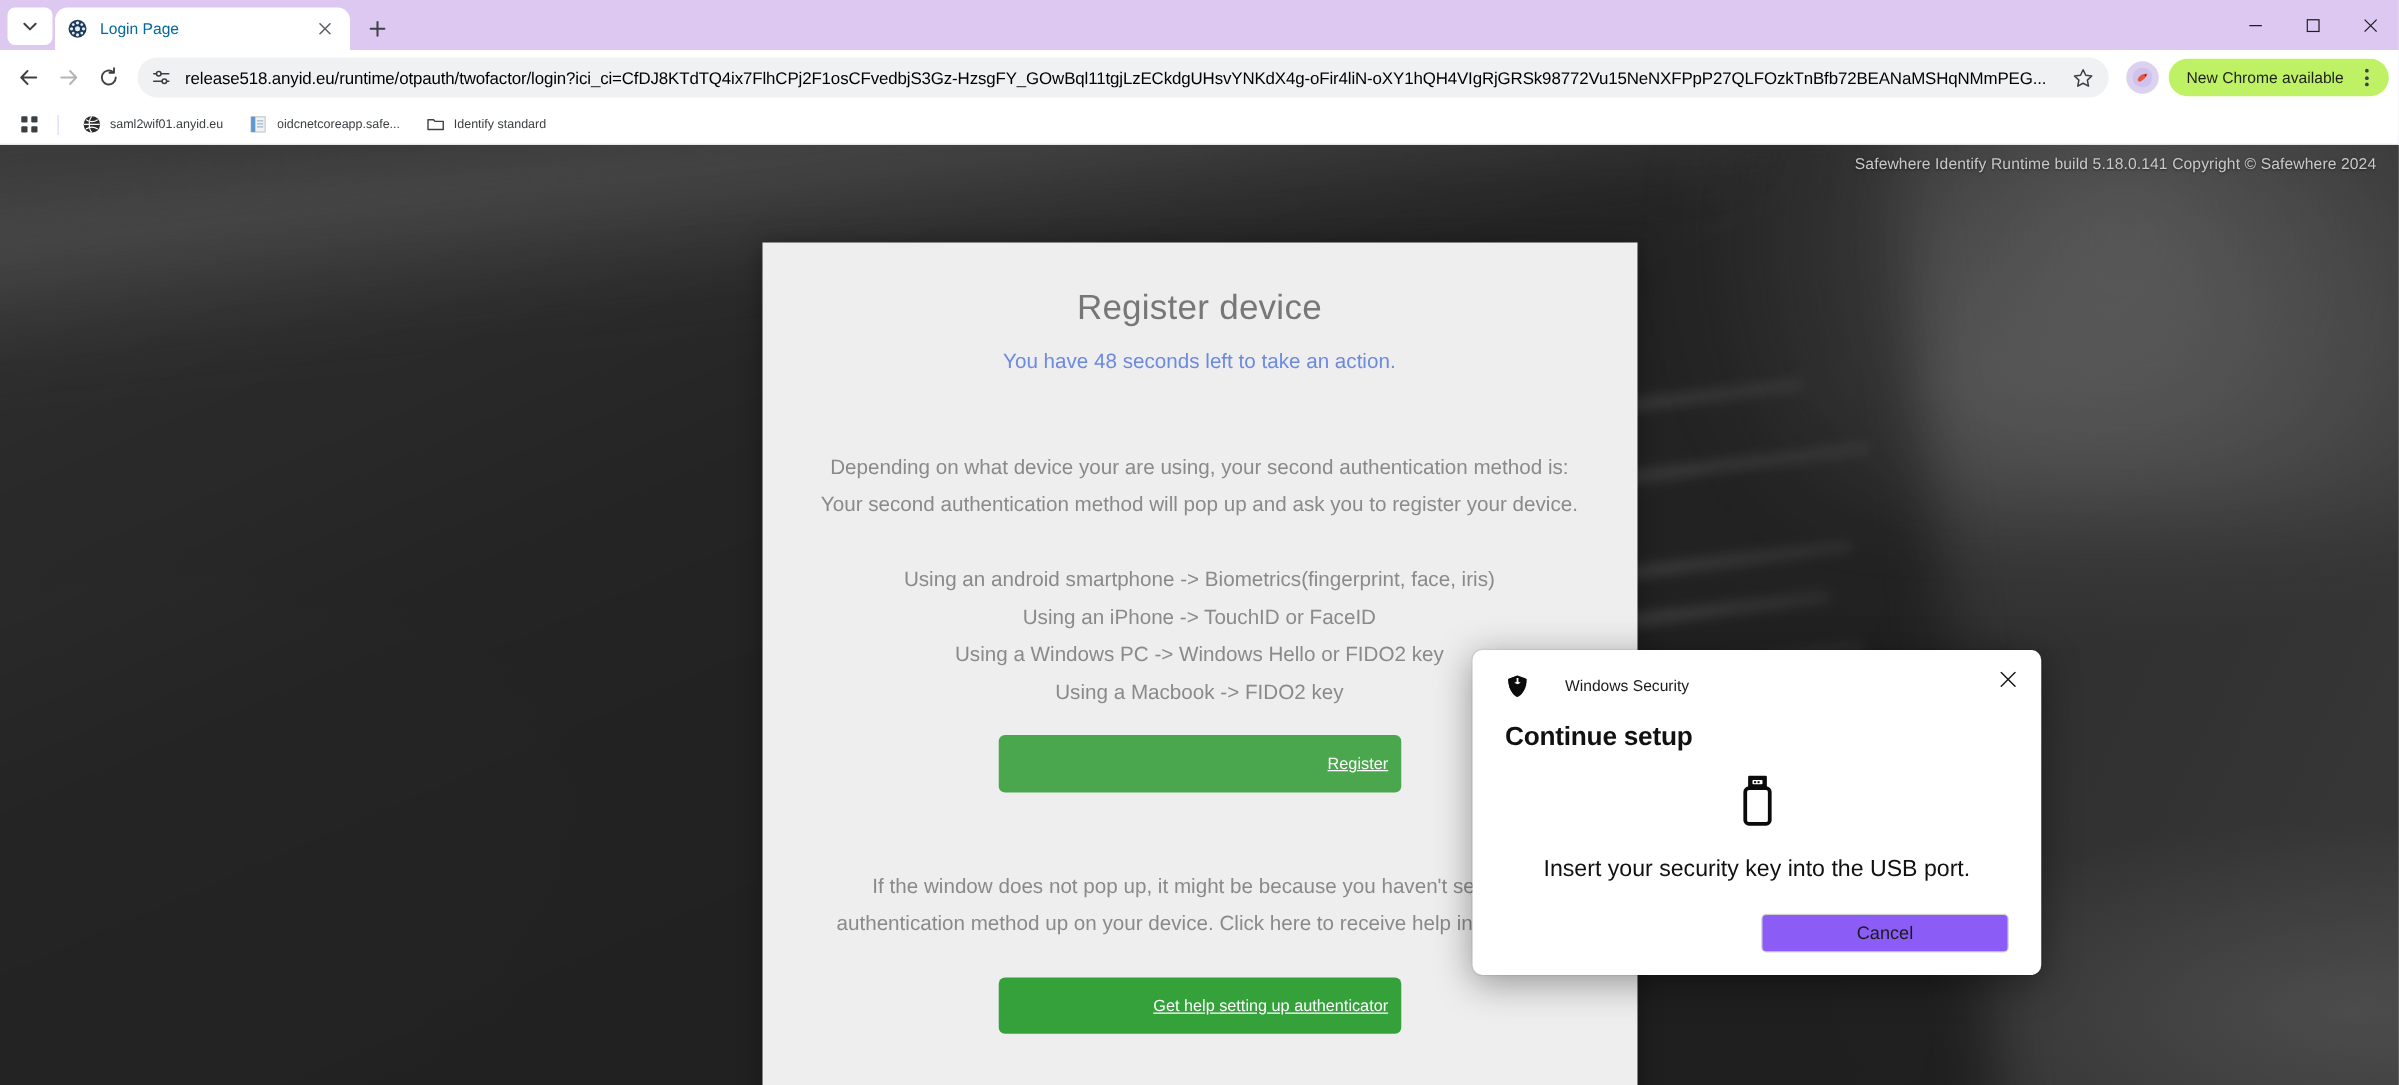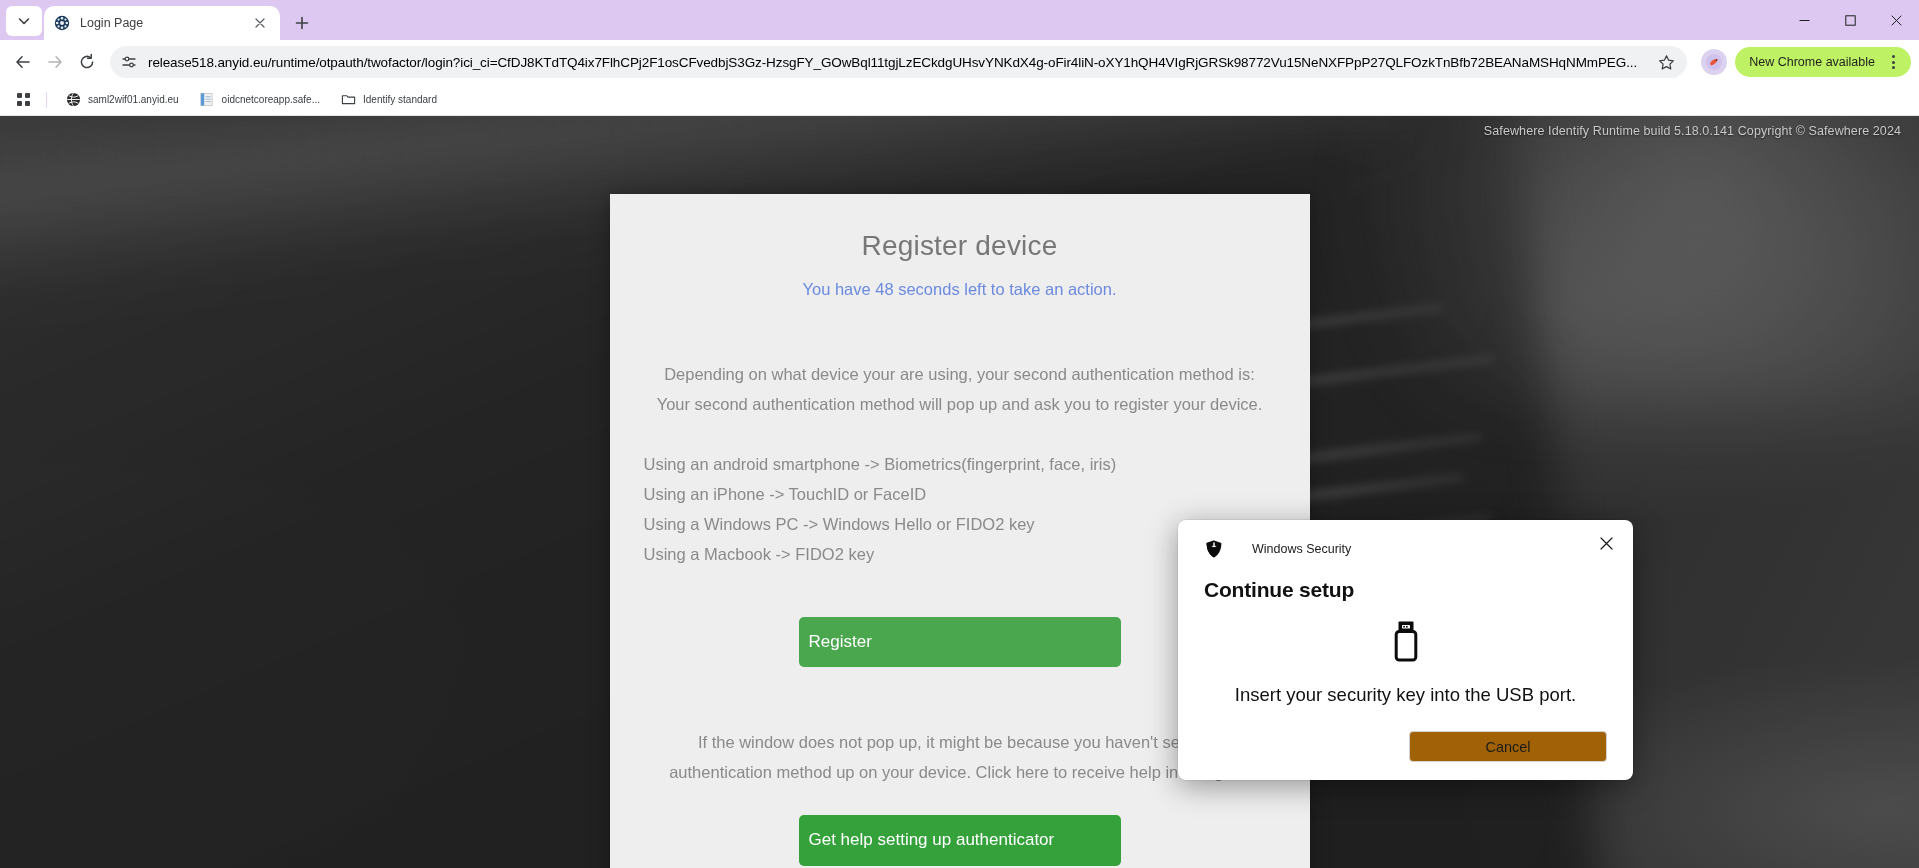--- a/index.html
+++ b/index.html
@@ -55,21 +55,21 @@
     cursor: pointer;
   }
   .tab .favicon {
     width: 16px; height: 16px;
     margin-right: 10px;
     flex: 0 0 16px;
     display:flex;align-items:center;justify-content:center;
   }
   .tab .tab-title {
     font-size: 12.5px;
-    color: #404040;
+    color: #0369a1;
     white-space: nowrap;
     overflow: hidden;
     text-overflow: ellipsis;
     flex: 1;
   }
   .tab .tab-close {
     width: 20px; height: 20px;
     border-radius: 50%;
     display: flex; align-items: center; justify-content: center;
     flex: 0 0 20px;
@@ -298,39 +298,41 @@
     font-weight: 400;
   }
   .para {
     text-align: center;
     font-size: 16.5px;
     color: #8a8a8a;
     line-height: 30px;
     margin-bottom: 30px;
   }
   .methods {
+    text-align: center;
     font-size: 16.5px;
     color: #8a8a8a;
     line-height: 30px;
-    margin-bottom: 48px;
+    margin-bottom: 19px;
   }
   .btn {
     display: block;
     width: 322px;
     margin: 0 auto;
     border: none;
     border-radius: 5px;
     background: #4aa74e;
     color: #ffffff;
-    font-size: 17px;
+    font-size: 13px;
     font-family: "Liberation Sans", sans-serif;
     padding: 15px 10px;
     cursor: pointer;
-    text-align: left;
+    text-align: right;
     line-height: 1.2;
+    text-decoration: underline;
   }
   .btn-register { background: #4aa74e; }
   .btn-help { background: #34a13b; }
   .footer-note {
     text-align: center;
     font-size: 16.5px;
     color: #8a8a8a;
     line-height: 30px;
     margin: 60px 0 28px 0;
   }
@@ -391,21 +393,21 @@
     color: #111111;
   }
   .winsec-actions {
     display: flex;
     justify-content: flex-end;
     margin-top: 10px;
   }
   .winsec-cancel {
     width: 198px;
     height: 31px;
-    background: #a16207;
+    background: #8b5cf6;
     border: 1px solid #d2d2d2;
     border-radius: 4px;
     font-size: 14.5px;
     font-family: "Liberation Sans", sans-serif;
     color: #1b1b1b;
     cursor: pointer;
   }
 </style>
 </head>
 <body>

